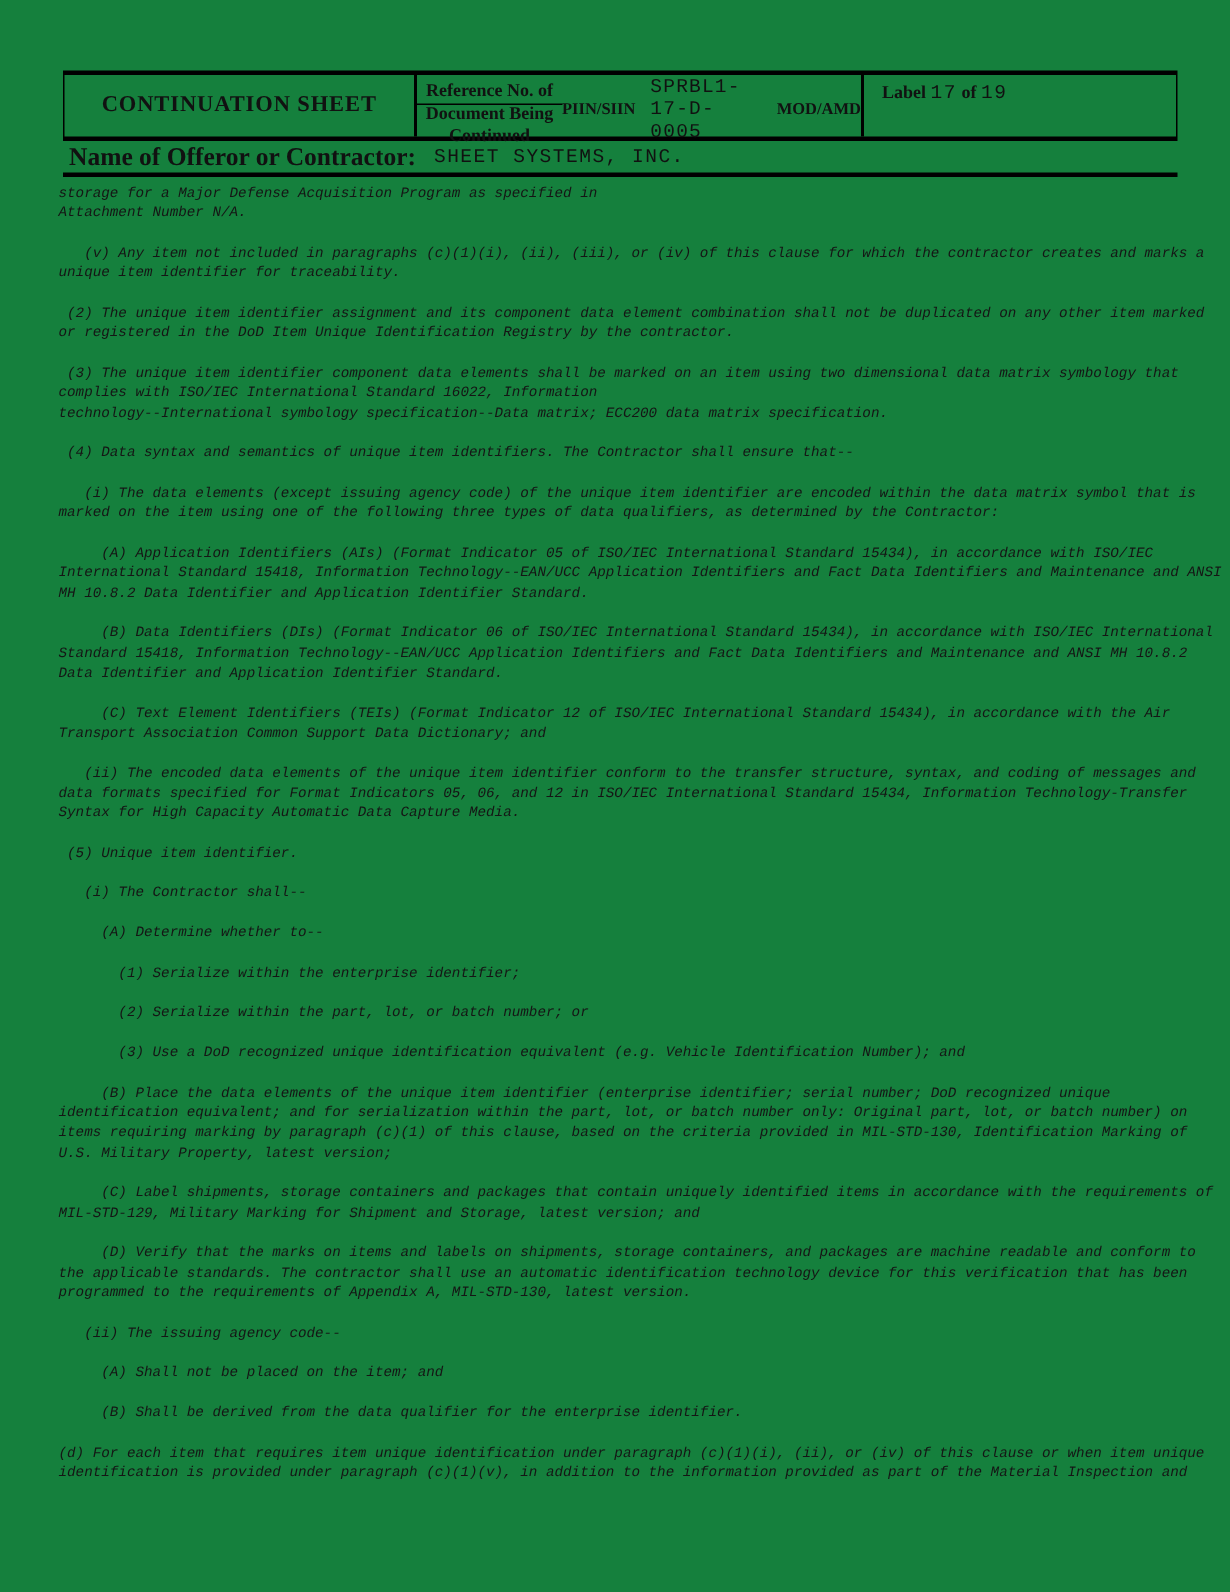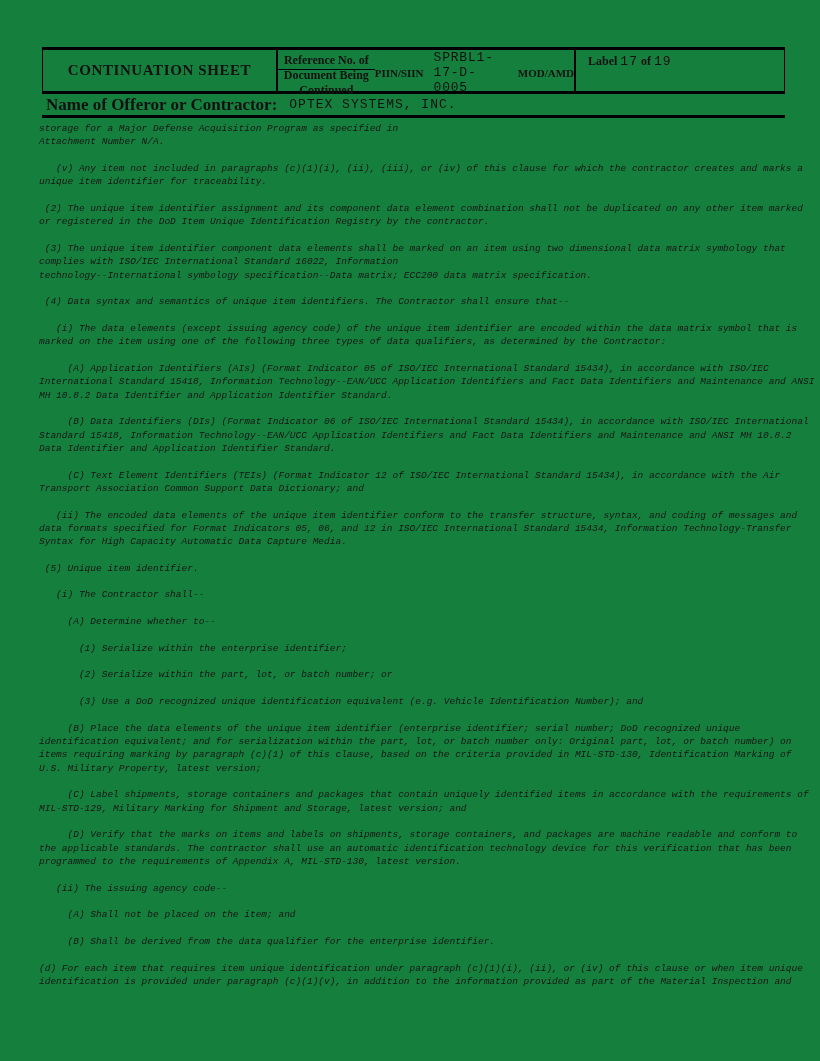--- a/index.html
+++ b/index.html
@@ -112,21 +112,21 @@
       </div>
       <div class="hdr-col3">
         <span>Label</span>
         <span class="mono">17</span>
         <span>of</span>
         <span class="mono">19</span>
       </div>
     </div>
     <div class="hdr-row2">
       <span class="offeror-label">Name of Offeror or Contractor:</span>
-      <span class="mono offeror-value">OPTEX SYSTEMS, INC.</span>
+      <span class="mono offeror-value">SHEET SYSTEMS, INC.</span>
     </div>
   </div>
 
   <pre class="doc-body">storage for a Major Defense Acquisition Program as specified in
 Attachment Number N/A.
 
    (v) Any item not included in paragraphs (c)(1)(i), (ii), (iii), or (iv) of this clause for which the contractor creates and marks a
 unique item identifier for traceability.
 
  (2) The unique item identifier assignment and its component data element combination shall not be duplicated on any other item marked

